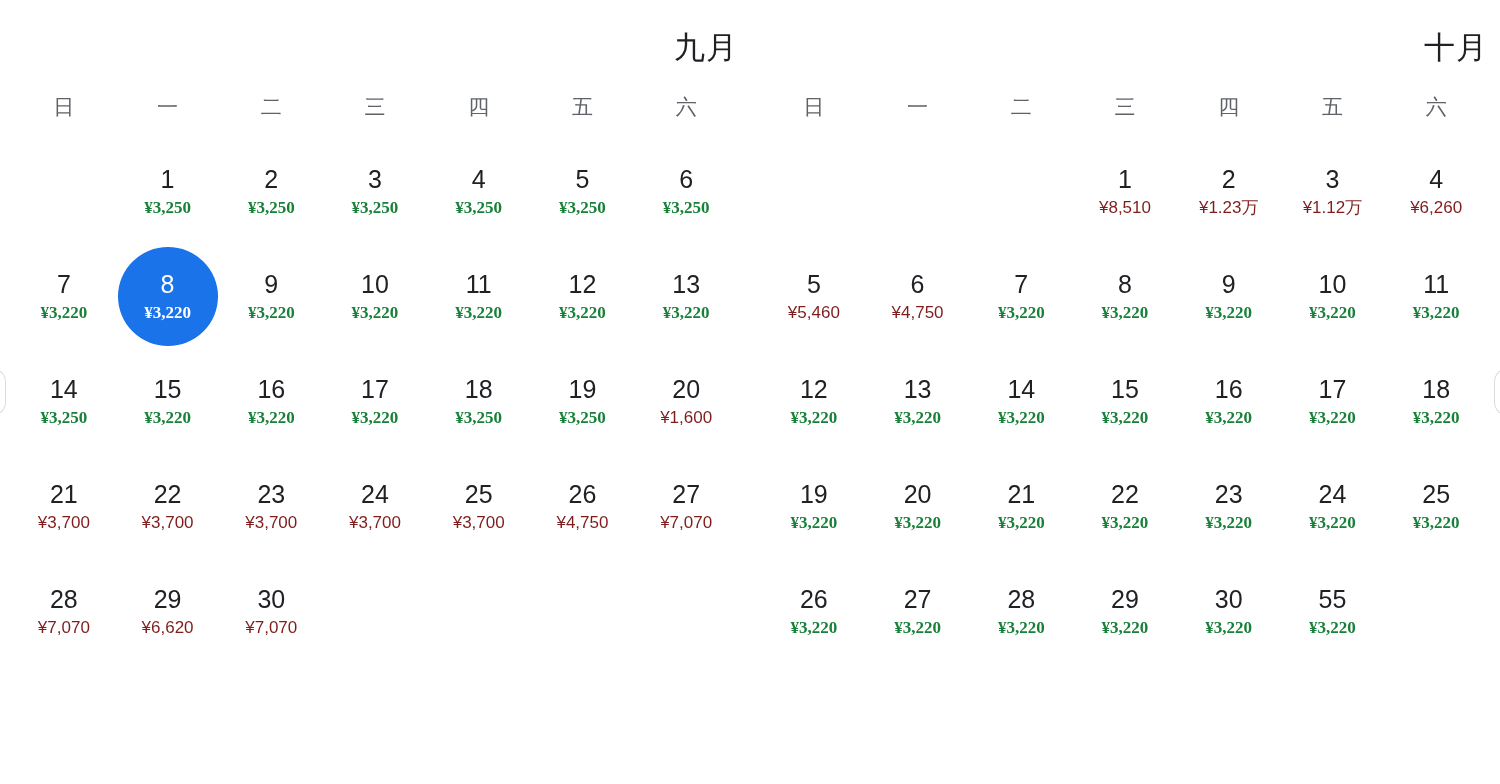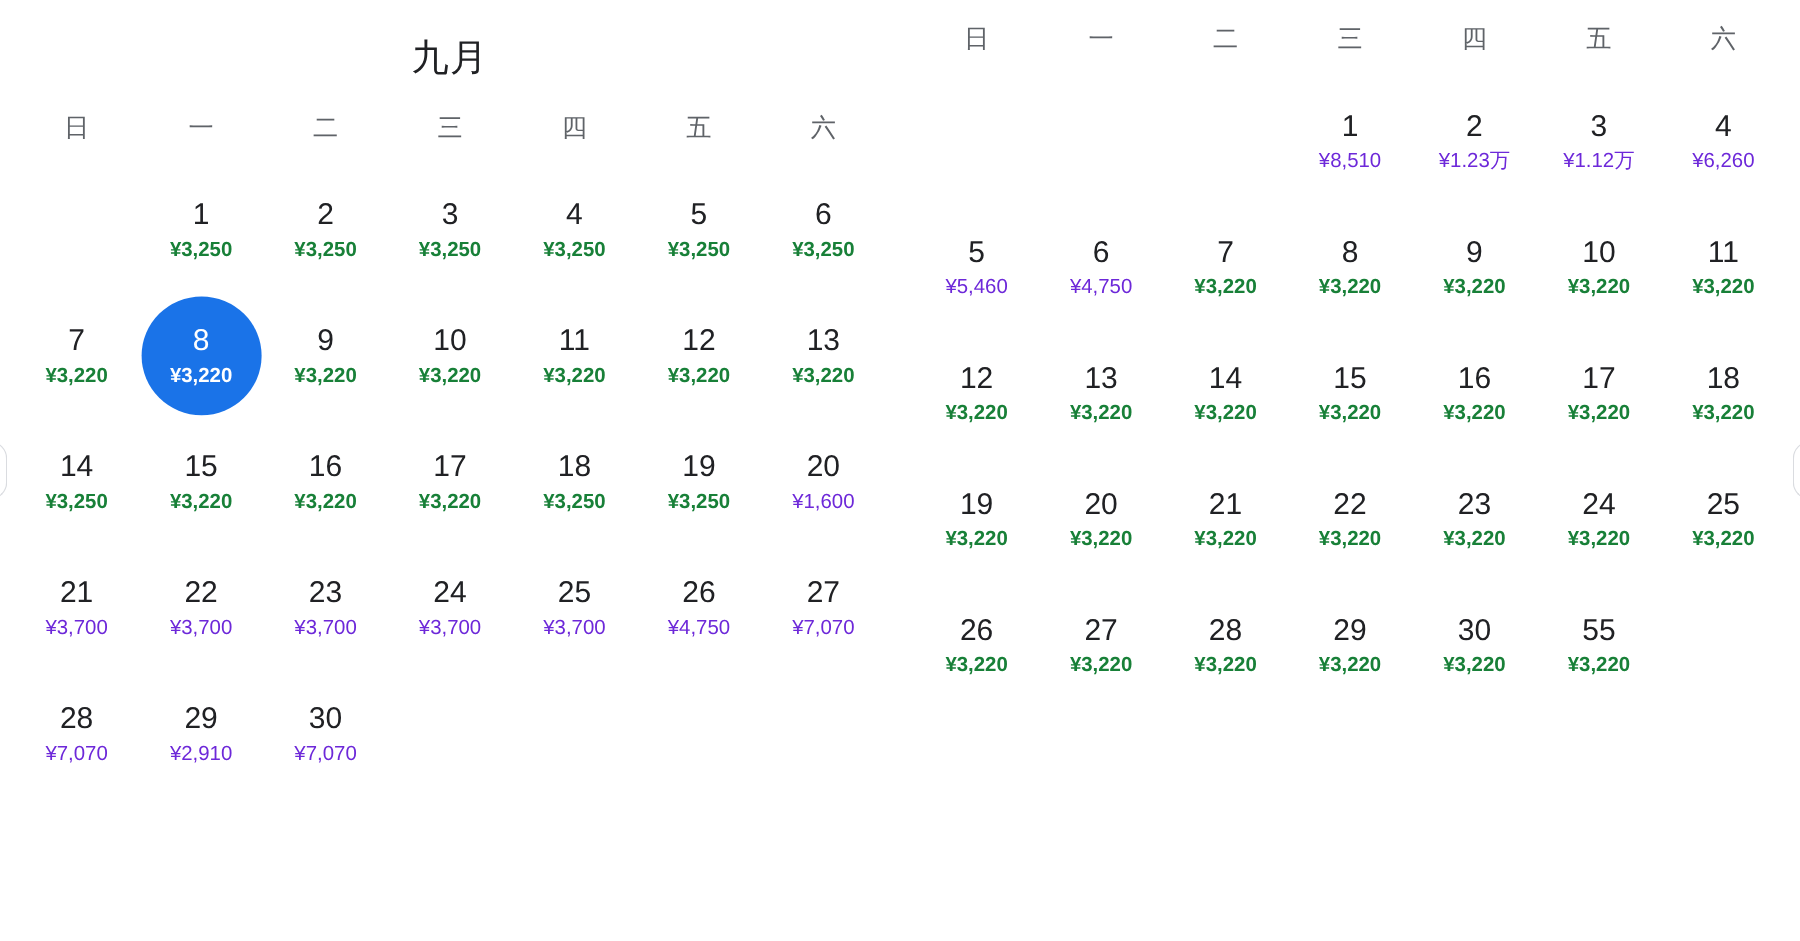--- a/index.html
+++ b/index.html
@@ -23,21 +23,21 @@
     box-sizing: border-box;
   }
 
   .month-panel {
     width: 750px;
     box-sizing: border-box;
     padding: 0 12px;
   }
 
   .month-title {
-    text-align: center;
+    text-align: right;
     font-size: 31px;
     font-weight: 400;
     color: #202124;
     letter-spacing: 1px;
     margin: 12px 0 26px 0;
     line-height: 36px;
   }
 
   .weekday-row {
     display: grid;
@@ -93,23 +93,24 @@
     font-weight: 400;
   }
   .day-price {
     font-size: 17px;
     line-height: 24px;
     margin-top: 1px;
     font-weight: 700;
   }
   .price-low {
     color: #188038;
+    font-family: Liberation Serif, serif;
   }
   .price-normal {
-    color: #6d28d9;
+    color: #7f1d1d;
     font-weight: 400;
   }
   .day-cell.selected .day-num,
   .day-cell.selected .day-price {
     color: #ffffff;
   }
 
   
   .edge-arrow {
     position: absolute;
@@ -315,32 +316,33 @@
         </div>
         <div class="day-cell">
           <div class="day-inner">
             <div class="day-num">28</div>
             <div class="day-price price-normal">¥7,070</div>
           </div>
         </div>
         <div class="day-cell">
           <div class="day-inner">
             <div class="day-num">29</div>
-            <div class="day-price price-normal">¥2,910</div>
+            <div class="day-price price-normal">¥6,620</div>
           </div>
         </div>
         <div class="day-cell">
           <div class="day-inner">
             <div class="day-num">30</div>
             <div class="day-price price-normal">¥7,070</div>
           </div>
         </div>
       </div>
     </div>
     <div class="month-panel">
+      <div class="month-title">十月</div>
       <div class="weekday-row">
         <div class="weekday-cell">日</div>
         <div class="weekday-cell">一</div>
         <div class="weekday-cell">二</div>
         <div class="weekday-cell">三</div>
         <div class="weekday-cell">四</div>
         <div class="weekday-cell">五</div>
         <div class="weekday-cell">六</div>
       </div>
       <div class="day-grid">

